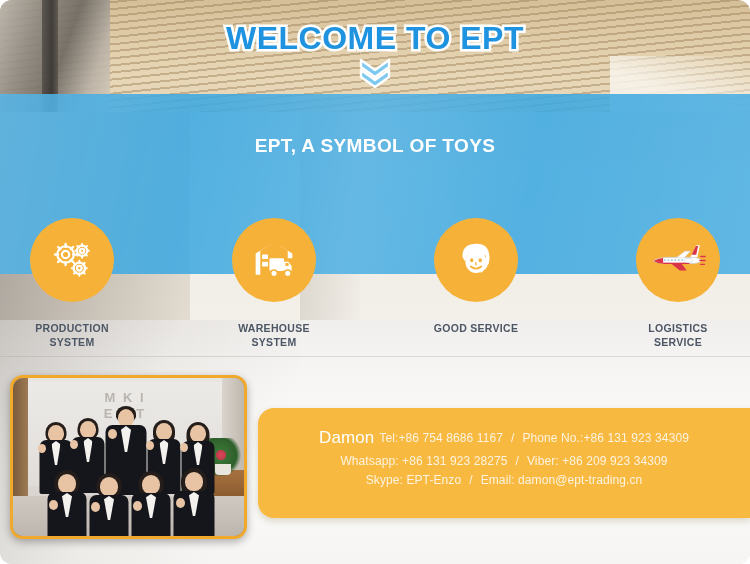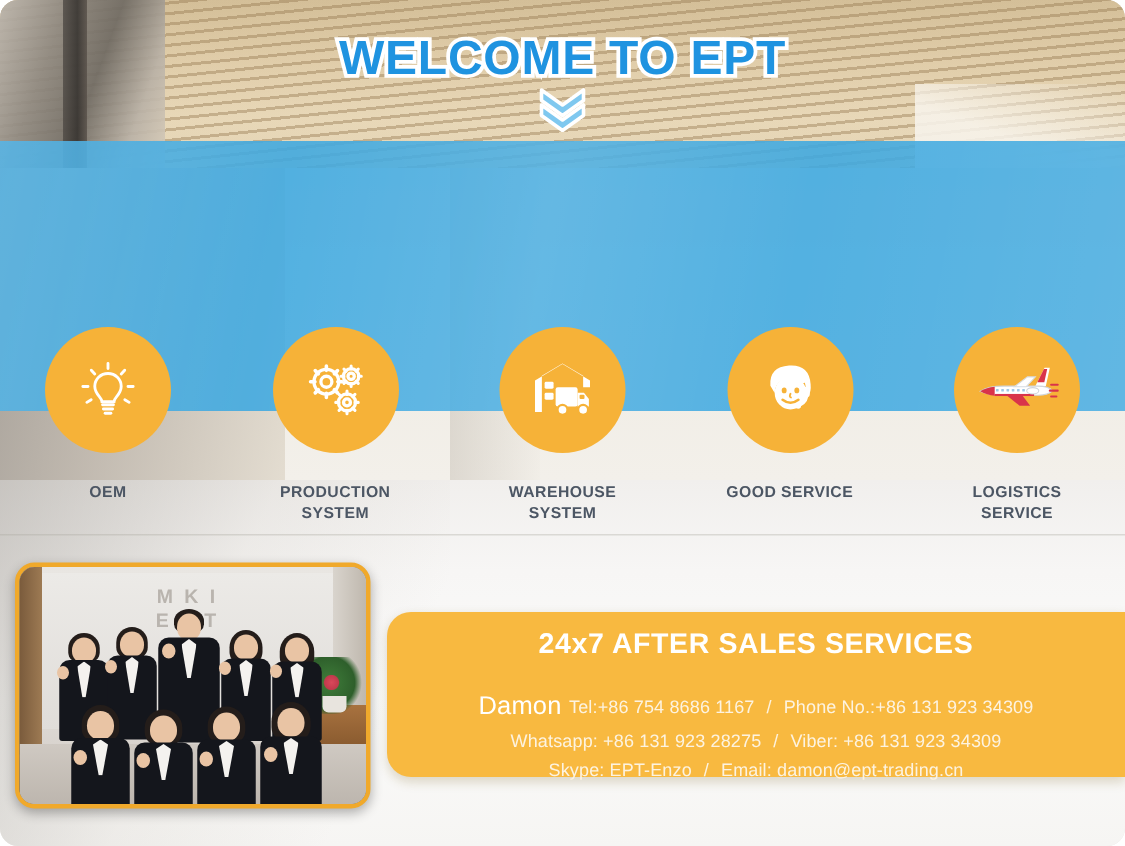--- a/index.html
+++ b/index.html
@@ -209,37 +209,25 @@
       <path d="M3 2 L17 12 L31 2 L31 9 L17 19 L3 9 Z" fill="#7fc8ef" stroke="#ffffff" stroke-width="2.4" stroke-linejoin="round"></path>
       <path d="M3 12 L17 22 L31 12 L31 19 L17 29 L3 19 Z" fill="#7fc8ef" stroke="#ffffff" stroke-width="2.4" stroke-linejoin="round"></path>
     </svg>
   </div>
 
   <div class="blue-band">
     <div class="inner-sheen"></div>
   </div>
 
   <div class="headline">
+    <span class="l1">EPT, A SYMBOL OF TOYS</span>
   </div>
 
   <div class="features">
 
-    <div class="feature">
-      <div class="circle">
-        <svg width="46" height="46" viewBox="0 0 48 48" aria-hidden="true">
-          <g fill="none" stroke="#ffffff" stroke-width="2" stroke-linecap="round">
-            <path d="M24 12.5c-5.2 0-9.2 4-9.2 8.9 0 3.4 1.8 5.6 3.3 7.4 1 1.2 1.6 2.1 1.7 3.3h8.4c.1-1.2.7-2.1 1.7-3.3 1.5-1.8 3.3-4 3.3-7.4 0-4.9-4-8.9-9.2-8.9z"></path>
-            <path d="M20.2 34.3h7.6M20.8 37.2h6.4"></path>
-            <path d="M22 40.2h4"></path>
-            <path d="M24 5.5v3.6M12.4 10.2l2.4 2.6M35.6 10.2l-2.4 2.6M6.5 21.6h3.6M37.9 21.6h3.6M9.3 32.6l3-1.8M38.7 32.6l-3-1.8"></path>
-          </g>
-        </svg>
-      </div>
-      <div class="feature-label">OEM</div>
-    </div>
 
     <div class="feature">
       <div class="circle">
         <svg width="48" height="44" viewBox="0 0 52 48" aria-hidden="true">
           <g fill="none" stroke="#ffffff" stroke-width="2.4">
 
             <circle cx="19" cy="18" r="9"></circle>
             <circle cx="19" cy="18" r="4"></circle>
             <g stroke-width="2.6" stroke-linecap="round">
               <path d="M19 6.5v3.2M19 26.3v3.2M7.5 18h3.2M27.3 18h3.2
@@ -350,29 +338,28 @@
           </g>
         </svg>
       </div>
       <div class="feature-label">LOGISTICS
 SERVICE</div>
     </div>
 
   </div>
 
   <div class="contact-panel">
-    <div class="contact-title">24x7 AFTER SALES SERVICES</div>
     <div class="contact-lines">
 
       <div class="contact-row">
         <span class="name">Damon</span><span>Tel:+86 754 8686 1167</span><span class="sep">/</span><span>Phone No.:+86 131 923 34309</span>
       </div>
 
       <div class="contact-row">
-        <span>Whatsapp: +86 131 923 28275</span><span class="sep">/</span><span>Viber: +86 131 923 34309</span>
+        <span>Whatsapp: +86 131 923 28275</span><span class="sep">/</span><span>Viber: +86 209 923 34309</span>
       </div>
 
       <div class="contact-row">
         <span>Skype: EPT-Enzo</span><span class="sep">/</span><span>Email: damon@ept-trading.cn</span>
       </div>
 
     </div>
   </div>
 
   <div class="photo-frame">

